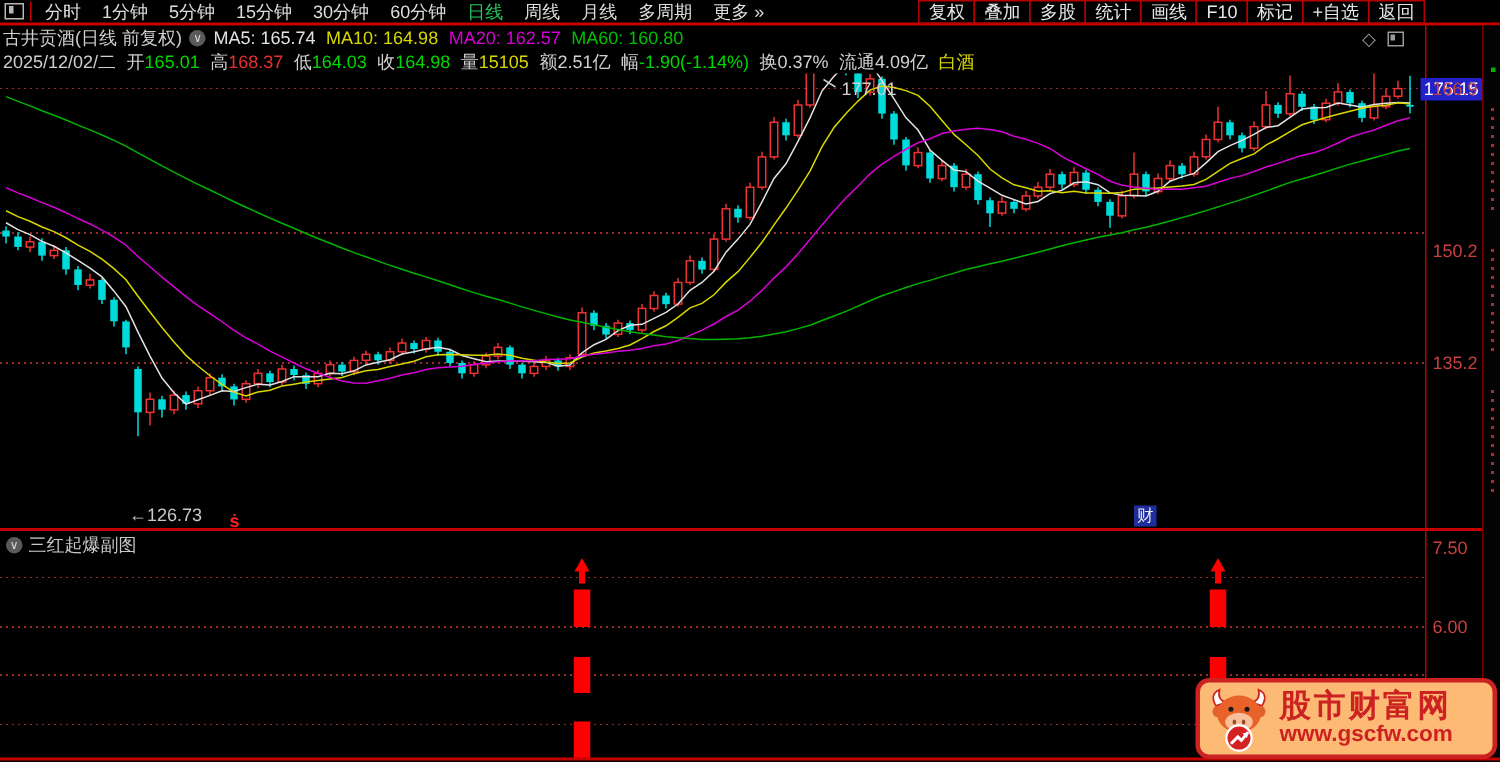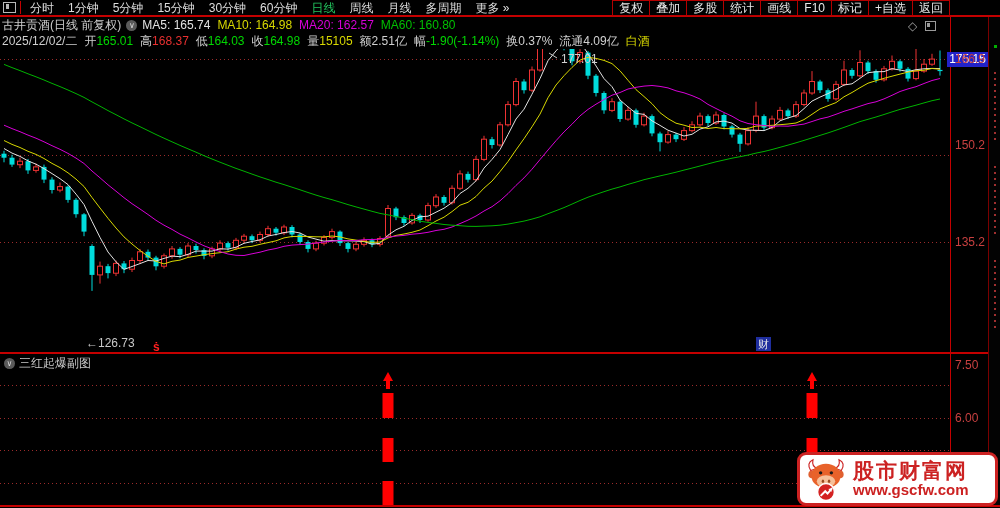--- a/index.html
+++ b/index.html
@@ -34,21 +34,21 @@
   .bottom-line{position:absolute;top:505px;left:0;width:1000px;height:2px;background:#c40000;}
   .subheader{position:absolute;top:356px;left:4px;height:14px;display:flex;align-items:center;z-index:5;}
   .subtitle{color:#c8c8c8;font-size:12px;margin-left:4px;text-align:right;}
   .cai{position:absolute;left:756px;top:337px;width:15px;height:14px;background:#1f2e9e;
        color:#e8e8e8;font-size:11px;line-height:14px;text-align:center;}
   .strip{position:absolute;left:988px;top:17px;width:12px;height:489px;background:#030303;
          border-left:1px solid #7a0000;}
   .strip .dot{width:3px;height:3px;background:#00b000;margin:28px auto 0;}
   .strip .mk{width:2px;height:70px;margin:24px auto 0;
      background:repeating-linear-gradient(to bottom,#a03030 0 2px,transparent 2px 6px);}
-  .logo{position:absolute;left:797px;top:452px;width:195px;height:48px;background:#ffffff;
+  .logo{position:absolute;left:797px;top:452px;width:195px;height:48px;background:#fdba74;
         border:3px solid #cc2222;border-radius:9px;display:flex;align-items:center;z-index:20;}
   .logo-text{margin-left:4px;line-height:1.05;}
   .logo-name{color:#cc2222;font-size:21px;font-weight:bold;letter-spacing:2px;}
   .logo-url{color:#cc2222;font-size:15px;font-weight:bold;}
 </style>
 </head>
 <body>
 
 <div class="topbar">
   <div class="winicon"></div>
@@ -339,21 +339,21 @@
     <polyline points="549,4 557,9" fill="none" stroke="#c8c8c8" stroke-width="1"></polyline>
     <text x="561" y="14" fill="#d0d0d0" font-size="12">177.01</text>
     <text x="86" y="298" fill="#c8c8c8" font-size="12">←126.73</text>
     <text x="153" y="302" fill="#ff2020" font-size="12" font-weight="bold">ṡ</text>
   </svg>
 
 <div class="vaxis-line"></div>
 <div class="top-price">175.15</div>
 <div id="yaxis-main">
     <div class="ylab" style="top: 51.9863px;">166.9</div>
-    <div class="ylab" style="top: 138px;">150.2</div>
+    <div class="ylab" style="top: 160px;">150.2</div>
     <div class="ylab" style="top: 234.99px;">135.2</div>
   </div>
 
 <div class="cai">财</div>
 
 <div class="sep-line"></div>
 
 <div class="subheader">
   <span class="cc" style="margin:0;">∨</span>
   <span class="subtitle">三红起爆副图</span>

